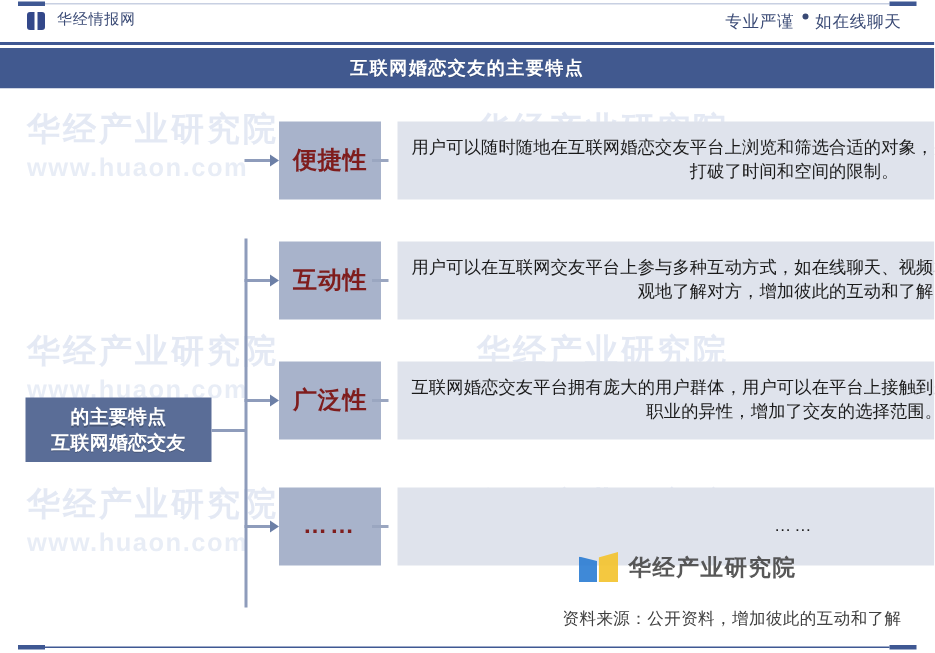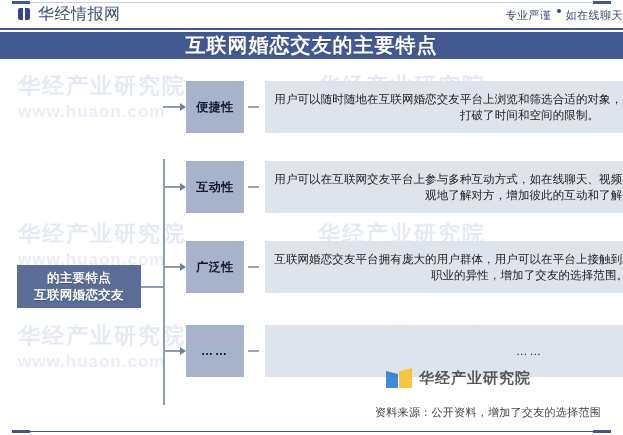--- a/index.html
+++ b/index.html
@@ -33,39 +33,39 @@
   }
   .brand-logo{
     display:inline-block;width:14px;height:12px;position:relative;
   }
   .brand-logo i{
     position:absolute;top:0;width:5px;height:12px;background:#33488a;display:block;
   }
   .brand-logo i.l{left:0;border-radius:2px 0 0 2px;}
   .brand-logo i.r{left:7px;border-radius:0 2px 2px 0;}
   .brand-text{
-    font-size:16px;color:#3a4a75;letter-spacing:.5px;line-height:12px;
+    font-size:10px;color:#3a4a75;letter-spacing:.5px;line-height:12px;
   }
   .tagline{
-    position:absolute;right:0;top:5px;
+    position:absolute;right:22px;top:5px;
     font-size:11px;color:#3a4a75;letter-spacing:.5px;line-height:13px;
     display:flex;align-items:flex-start;gap:5px;
   }
   .tagline .dot{
     width:4px;height:4px;border-radius:50%;background:#3a4a75;display:inline-block;
   }
 
   
   .title-band{
     position:absolute;left:0;top:32px;width:623px;height:27px;
     background:#41598f;
     display:flex;align-items:center;justify-content:center;
   }
   .title-band .title{
-    color:#ffffff;font-size:20px;font-weight:bold;letter-spacing:1px;
+    color:#ffffff;font-size:12px;font-weight:bold;letter-spacing:1px;
     text-shadow:0 1px 0 rgba(0,0,0,.18);
   }
 
   
   .canvas{
     position:absolute;left:0;top:59px;width:623px;height:346px;
     background:#ffffff;overflow:hidden;
   }
 
   
@@ -103,24 +103,24 @@
   }
   .arrow{
     position:absolute;width:0;height:0;
     border-top:4px solid transparent;border-bottom:4px solid transparent;
     border-left:6px solid #6c7fa6;
   }
 
   
   .row{position:absolute;left:186px;height:52px;}
   .pill{
-    position:absolute;left:0;top:0;width:58px;height:52px;
+    position:absolute;left:0;top:0;width:68px;height:52px;
     background:#a8b3cb;
     display:flex;align-items:center;justify-content:center;
-    font-size:12px;color:#0f172a;font-weight:bold;letter-spacing:.5px;
+    font-size:16px;color:#7f1d1d;font-weight:bold;letter-spacing:.5px;
     box-sizing:border-box;
   }
   .dash{
     position:absolute;left:62px;top:25px;width:11px;height:1.5px;background:#9aa6c0;
   }
   .desc{
     position:absolute;left:79px;top:0;width:529px;height:52px;
     background:#dfe3ec;
     display:flex;align-items:center;justify-content:center;
     box-sizing:border-box;padding:3px 8px;
@@ -276,21 +276,21 @@
   </div>
 
   <div class="co-logo">
     <span class="co-mark">
       <i class="b1"></i>
         <i class="b2"></i>
     </span>
     <span class="co-name">华经产业研究院</span>
   </div>
 
-  <div class="source">资料来源：公开资料，增加了交友的选择范围</div>
+  <div class="source">资料来源：公开资料，增加彼此的互动和了解</div>
 
   <div class="bottom-rule">
     <span class="seg-l"></span>
     <span class="seg-m"></span>
     <span class="seg-r"></span>
   </div>
 
 </div>
 
 </body></html>

